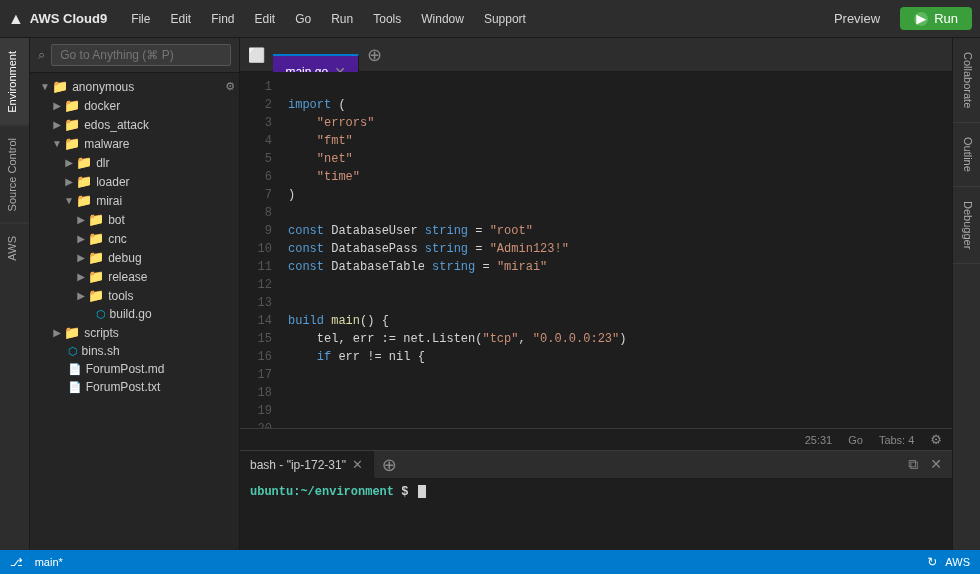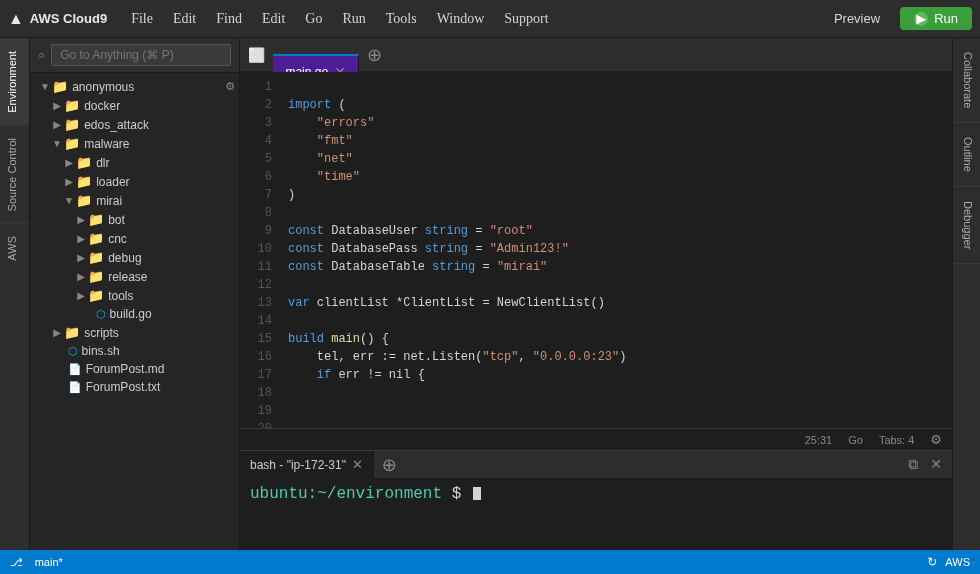--- a/index.html
+++ b/index.html
@@ -5,21 +5,21 @@
     * { margin: 0; padding: 0; box-sizing: border-box; }
     body { width: 980px; height: 574px; font-family: -apple-system, BlinkMacSystemFont, 'Segoe UI', sans-serif; font-size: 13px; background: #1e1e1e; overflow: hidden; display: flex; flex-direction: column; }
 
     
     .menubar {
       display: flex; align-items: center; background: #2d2d2d; height: 38px;
       padding: 0 8px; flex-shrink: 0; border-bottom: 1px solid #1a1a1a;
     }
     .menubar-logo { color: #e8e8e8; font-size: 16px; margin-right: 6px; cursor: pointer; }
     .menubar-brand { color: #e8e8e8; font-weight: 600; font-size: 13px; margin-right: 14px; }
-    .menubar-item { color: #d4d4d4; padding: 4px 10px; cursor: pointer; border-radius: 3px; font-size: 14px; font-family: Liberation Serif, serif; }
+    .menubar-item { color: #d4d4d4; padding: 4px 10px; cursor: pointer; border-radius: 3px; font-size: 12px; }
     .menubar-right { margin-left: auto; display: flex; align-items: center; gap: 8px; }
     .preview-btn { color: #d4d4d4; padding: 4px 12px; cursor: pointer; font-size: 13px; }
     .run-btn {
       display: flex; align-items: center; gap: 6px; background: #3a9e3a; color: white;
       padding: 4px 14px; border-radius: 4px; cursor: pointer; font-size: 13px; font-weight: 500;
     }
     .run-icon { width: 14px; height: 14px; background: #5cb85c; border-radius: 50%; display: flex; align-items: center; justify-content: center; }
 
     
     .main-layout { display: flex; flex: 1; overflow: hidden; }
@@ -71,21 +71,21 @@
     .status-gear { color: #888; font-size: 13px; cursor: pointer; }
 
     
     .terminal-panel { height: 100px; background: #1e1e1e; border-top: 1px solid #3a3a3a; display: flex; flex-direction: column; flex-shrink: 0; }
     .terminal-tabs { display: flex; align-items: center; background: #2d2d2d; border-bottom: 1px solid #1a1a1a; height: 28px; }
     .terminal-tab { display: flex; align-items: center; gap: 6px; padding: 0 10px; height: 28px; background: #1e1e1e; color: #ccc; font-size: 12px; cursor: pointer; border-right: 1px solid #1a1a1a; }
     .terminal-tab-close { color: #888; font-size: 13px; }
     .terminal-tab-add { color: #888; padding: 0 8px; font-size: 18px; cursor: pointer; }
     .terminal-window-btns { margin-left: auto; display: flex; gap: 4px; padding-right: 6px; }
     .terminal-win-btn { color: #888; font-size: 14px; cursor: pointer; padding: 0 4px; }
-    .terminal-content { flex: 1; padding: 6px 10px; font-family: 'Courier New', monospace; font-size: 16px; color: #d4d4d4; }
+    .terminal-content { flex: 1; padding: 6px 10px; font-family: 'Courier New', monospace; font-size: 12px; color: #d4d4d4; font-weight: bold; }
     .terminal-prompt { color: #4ec9b0; }
     .terminal-cursor { display: inline-block; width: 8px; height: 13px; background: #d4d4d4; vertical-align: middle; margin-left: 2px; }
 
     
     .bottom-status { height: 24px; background: #007acc; display: flex; align-items: center; padding: 0 10px; gap: 12px; color: white; font-size: 11px; flex-shrink: 0; }
     .bottom-status-right { margin-left: auto; display: flex; align-items: center; gap: 8px; }
     .sync-icon { font-size: 12px; cursor: pointer; }
   </style>
 </head>
 <body>
@@ -290,21 +290,20 @@
           <div class="code-line">    <span style="color:#ce9178">"errors"</span></div>
           <div class="code-line">    <span style="color:#ce9178">"fmt"</span></div>
           <div class="code-line">    <span style="color:#ce9178">"net"</span></div>
           <div class="code-line">    <span style="color:#ce9178">"time"</span></div>
           <div class="code-line">)</div>
           <div class="code-line">&nbsp;</div>
           <div class="code-line"><span style="color:#569cd6">const</span> DatabaseUser <span style="color:#569cd6">string</span> = <span style="color:#ce9178">"root"</span></div>
           <div class="code-line"><span style="color:#569cd6">const</span> DatabasePass <span style="color:#569cd6">string</span> = <span style="color:#ce9178">"Admin123!"</span></div>
           <div class="code-line"><span style="color:#569cd6">const</span> DatabaseTable <span style="color:#569cd6">string</span> = <span style="color:#ce9178">"mirai"</span></div>
           <div class="code-line">&nbsp;</div>
-          <div class="code-line"><span style="color:#569cd6">var</span> clientList *ClientList = NewClientList()</div>
           <div class="code-line">&nbsp;</div>
           <div class="code-line"><span style="color:#569cd6">build</span> <span style="color:#dcdcaa">main</span>() {</div>
           <div class="code-line">    tel, err := net.Listen(<span style="color:#ce9178">"tcp"</span>, <span style="color:#ce9178">"0.0.0.0:23"</span>)</div>
           <div class="code-line">    <span style="color:#569cd6">if</span> err != nil {</div>
         </div>
       </div>
     </div>
 
     <div class="status-bar">
       <span>25:31</span>

